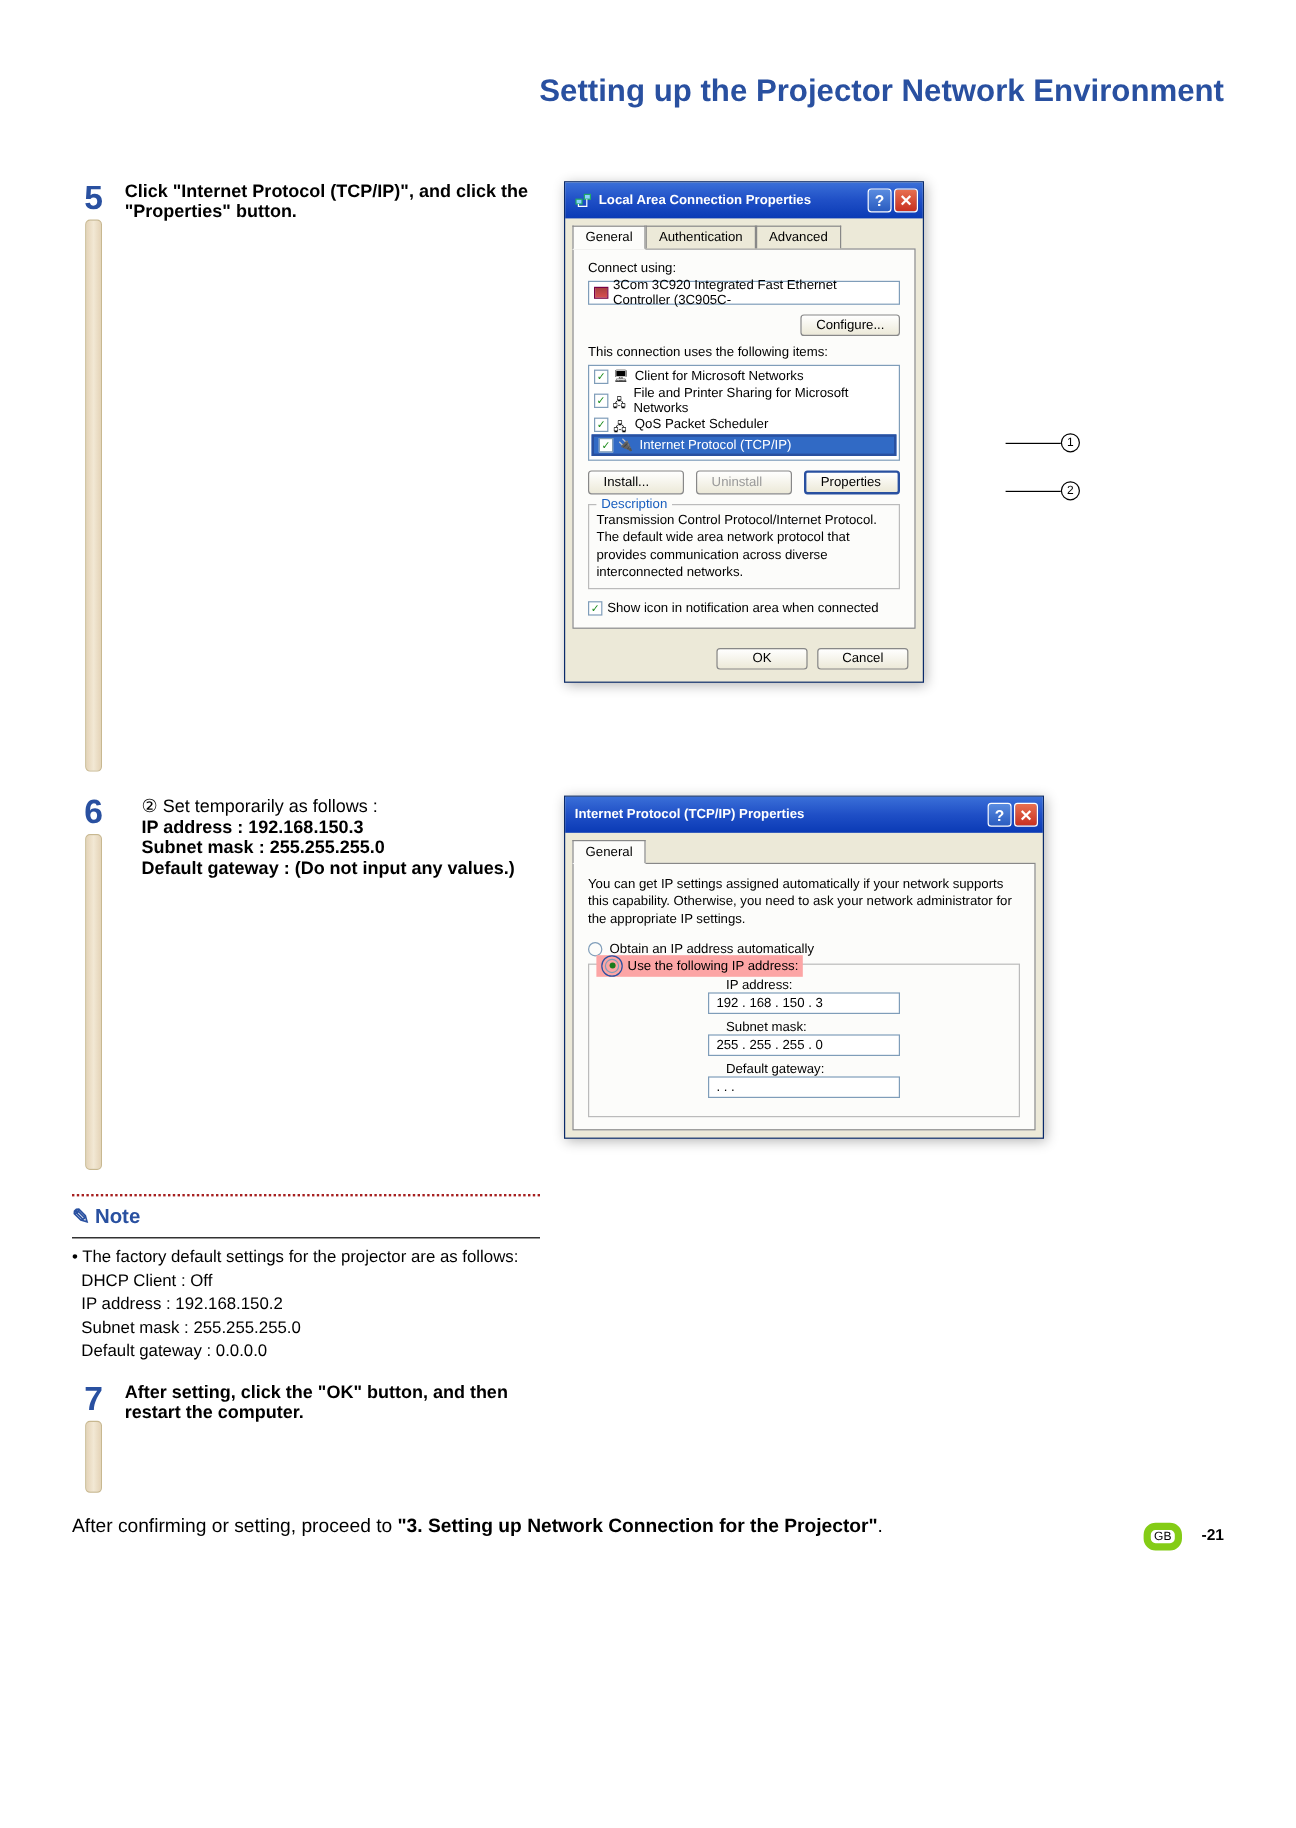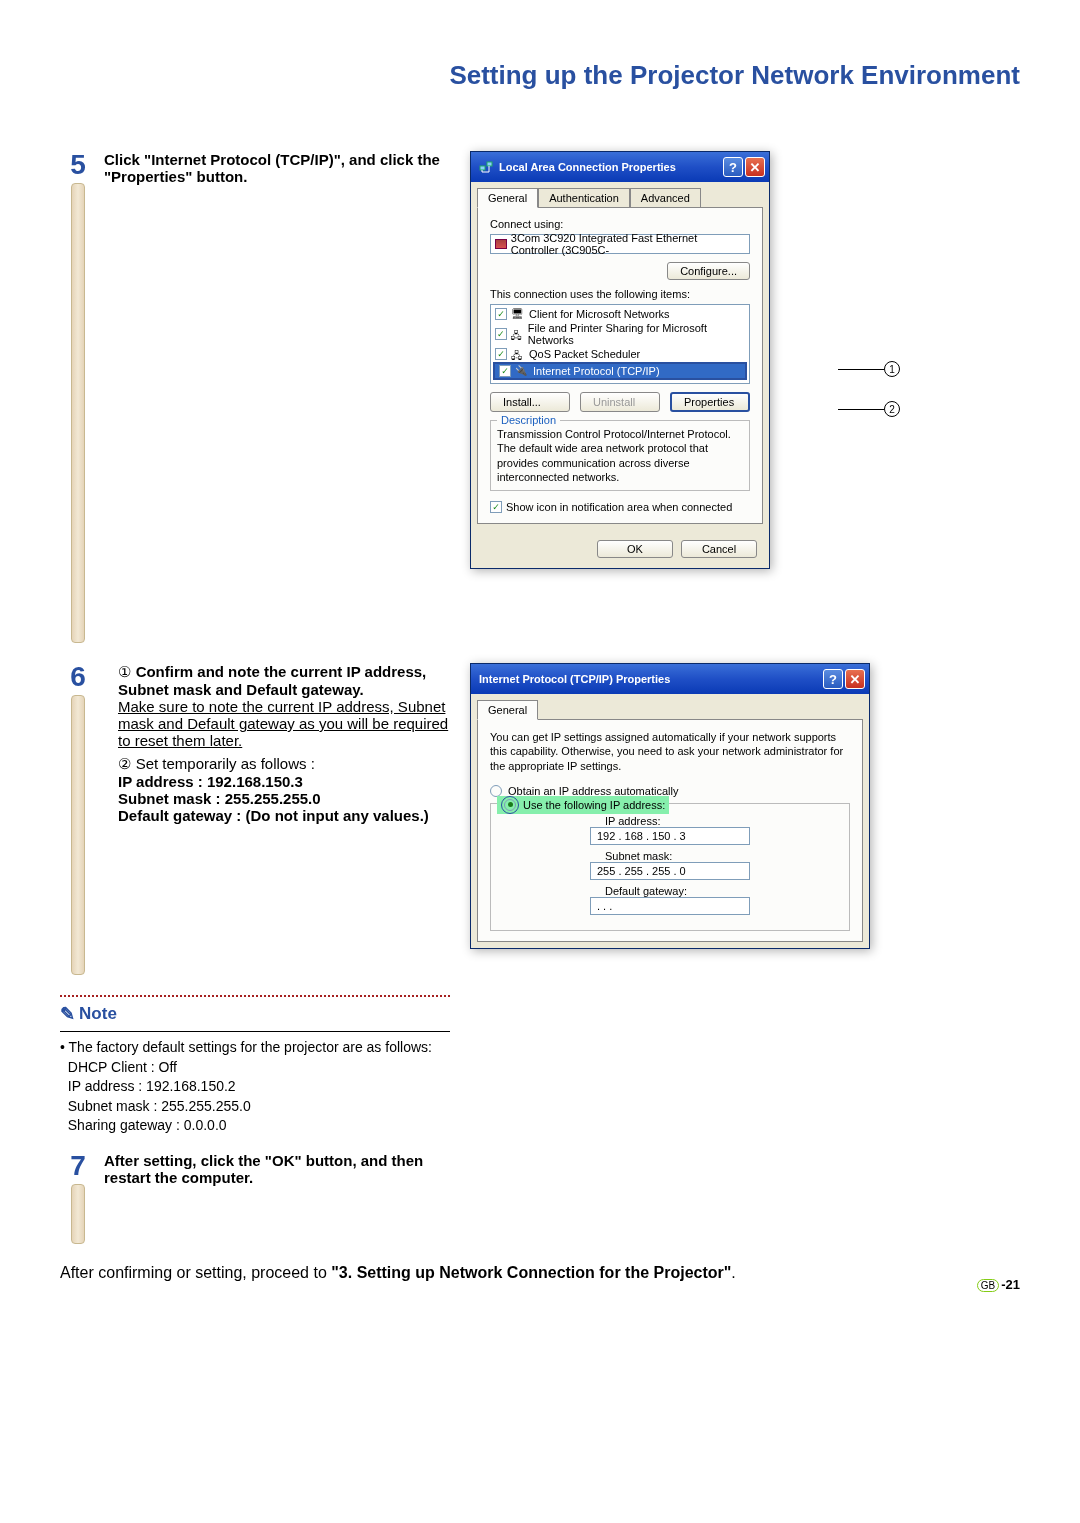--- a/index.html
+++ b/index.html
@@ -257,21 +257,21 @@
     .radio-dot { width: 5px; height: 5px; background: #1a7a1a; border-radius: 50%; }
     .radio-hi { width: 18px; height: 18px; border: 1.5px solid #2950a0; border-radius: 50%; display: inline-flex; align-items: center; justify-content: center; }
     .ip-group {
       border: 1px solid #bbb;
       padding: 6px 10px 10px 10px;
       position: relative;
     }
     .ip-group .legend2 {
       position: absolute;
       top: -8px; left: 6px;
-      background: #86efac;
+      background: #fca5a5;
       padding: 0 4px;
       font-size: 11px;
       display: flex;
       align-items: center;
       gap: 4px;
     }
     .ip-field-row { display: flex; align-items: center; margin: 5px 0; font-size: 11px; flex-direction: column; }
     .ip-field-label { width: 130px; }
     .ip-box {
       border: 1px solid #7f9db9;
@@ -304,25 +304,25 @@
     .final-text { font-size: 16px; margin-top: 20px; }
     .final-text .bold { font-weight: bold; }
     .page-num {
       position: absolute;
       bottom: 30px;
       right: 60px;
       font-size: 13px;
     }
     .page-num .gb {
       display: inline-block;
-      border: 1px solid #84cc16;
+      border: 6px solid #84cc16;
       border-radius: 10px;
       padding: 0 3px;
       font-size: 10px;
-      margin-right: 2px;
+      margin-right: 16px;
     }
   </style>
 </head>
 <body>
 
 <div class="page-title">Setting up the Projector Network Environment</div>
 
 <div class="main-row">
   <div class="left-col">
     <div class="step-indicator">
@@ -417,25 +417,20 @@
 </div>
 
 <div class="main-row">
   <div class="left-col">
     <div class="step-indicator">
       <div class="step-num">6</div>
       <div class="step-bar med"></div>
     </div>
     <div class="step-text">
       <div class="substep">
-        <span class="substep-label">①</span>
-        <span class="substep-bold">Confirm and note the current IP address, Subnet mask and Default gateway.</span><br>
-        <span class="underline">Make sure to note the current IP address, Subnet mask and Default gateway as you will be required to reset them later.</span>
-      </div>
-      <div class="substep">
         <span class="substep-label">②</span>
         <span>Set  temporarily as follows :</span><br>
         <span class="substep-bold">IP address : 192.168.150.3</span><br>
         <span class="substep-bold">Subnet mask : 255.255.255.0</span><br>
         <span class="substep-bold">Default gateway : (Do not input any values.)</span>
       </div>
     </div>
   </div>
 
   <div class="right-col">
@@ -489,21 +484,21 @@
   <div class="note-head">
     <span class="note-icon">✎</span>
     <span>Note</span>
   </div>
   <hr class="" style="border:none;border-top:1px solid #000;margin-bottom:6px;">
   <div class="note-body">
     • <span>The factory default settings for the projector are as follows:</span><br>
     &nbsp;&nbsp;<span>DHCP Client : Off</span><br>
     &nbsp;&nbsp;<span>IP address : 192.168.150.2</span><br>
     &nbsp;&nbsp;<span>Subnet mask : 255.255.255.0</span><br>
-    &nbsp;&nbsp;<span>Sharing gateway : 0.0.0.0</span>
+    &nbsp;&nbsp;<span>Default gateway : 0.0.0.0</span>
   </div>
 </div>
 
 <div class="main-row" style="margin-top:16px;">
   <div class="left-col">
     <div class="step-indicator">
       <div class="step-num">7</div>
       <div class="step-bar short"></div>
     </div>
     <div class="step-text">

